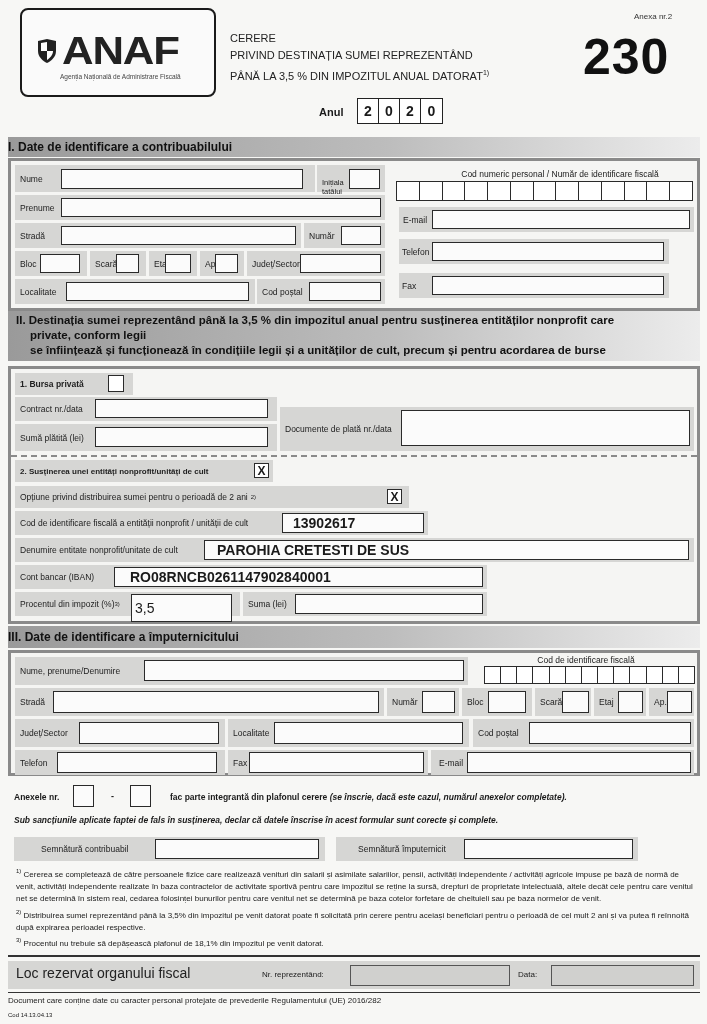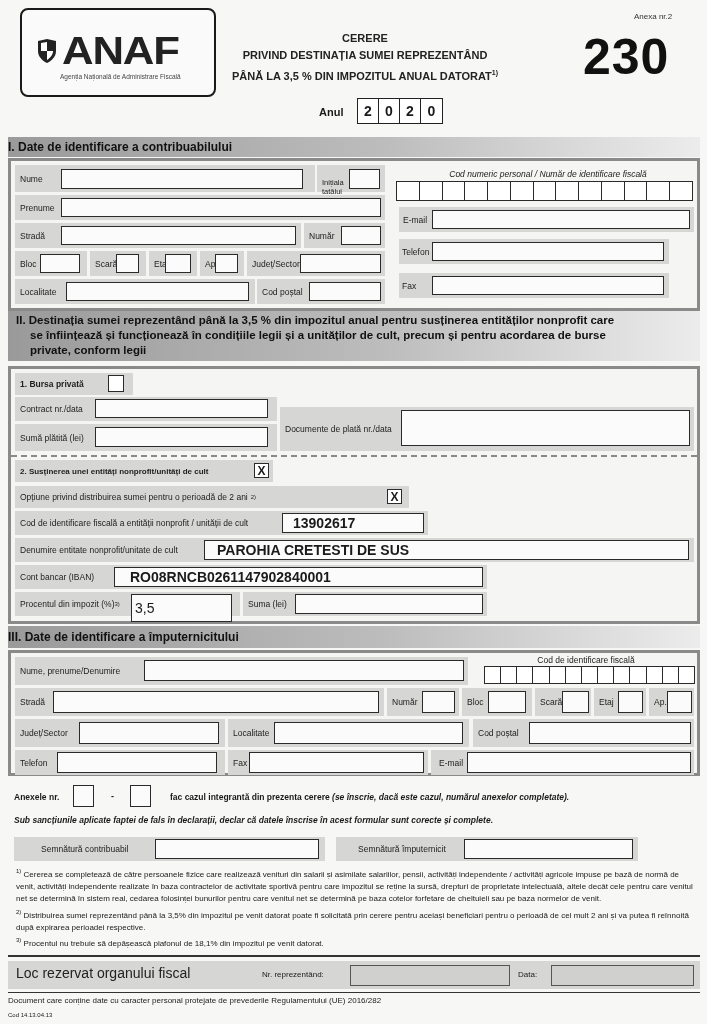--- a/index.html
+++ b/index.html
@@ -7,21 +7,21 @@
   body { font-family: "Liberation Sans", sans-serif; color: #1a1a1a; position: relative; font-size: 9px; }
   .abs { position: absolute; }
 
   
   .logo-box { left: 20px; top: 8px; width: 196px; height: 89px; border: 2px solid #1a1a1a; border-radius: 8px; background: #fafafa; }
   .logo-mark { position: absolute; left: 14px; top: 22px; display: flex; align-items: center; }
   .shield { width: 22px; height: 26px; }
   .logo-text { font-family: "Liberation Sans", sans-serif; font-weight: 900; font-size: 38px; letter-spacing: -1px; margin-left: 4px; color: #222; line-height: 1; transform: scaleX(1.15); transform-origin: left; }
   .logo-sub { position: absolute; left: 38px; top: 63px; font-size: 6.5px; color: #444; }
 
-  .title-block { left: 230px; top: 30px; width: 270px; text-align: center; font-weight: bold; font-size: 11px; line-height: 17px; color: #222; }
+  .title-block { left: 230px; top: 30px; width: 270px; text-align: left; font-weight: normal; font-size: 11px; line-height: 17px; color: #222; }
   .title-block sup { font-size: 7px; }
   .anexa { left: 634px; top: 12px; font-size: 8px; color: #333; }
   .form-no { left: 583px; top: 32px; font-size: 50px; font-weight: 900; letter-spacing: 1px; line-height: 1; color: #111; }
   .anul-label { left: 319px; top: 106px; font-weight: bold; font-size: 11px; }
   .year-box { left: 357px; top: 98px; display: flex; border: 1.5px solid #222; }
   .year-box span { width: 21px; height: 24px; border-right: 1.5px solid #222; display: flex; align-items: center; justify-content: center; font-size: 14px; font-weight: bold; background: #fff; }
   .year-box span:last-child { border-right: none; }
 
   
   .sec-head { left: 8px; width: 692px; background: linear-gradient(to right, #9a9a9a 0%, #bdbdbd 55%, #ececec 100%); font-weight: bold; color: #111; }
@@ -111,21 +111,21 @@
   <div class="lbl" style="left:189px;top:90px;width:44px;height:25px;">Ap.</div>
   <div class="fld" style="left:204px;top:93px;width:23px;height:19px;"></div>
   <div class="lbl" style="left:236px;top:90px;width:138px;height:25px;">Județ/Sector</div>
   <div class="fld" style="left:289px;top:93px;width:81px;height:19px;"></div>
 
   <div class="lbl" style="left:4px;top:118px;width:240px;height:25px;">Localitate</div>
   <div class="fld" style="left:55px;top:121px;width:183px;height:19px;"></div>
   <div class="lbl" style="left:246px;top:118px;width:128px;height:25px;">Cod poștal</div>
   <div class="fld" style="left:298px;top:121px;width:72px;height:19px;"></div>
 
-  <div class="small-cap" style="left:392px;top:8px;width:290px;font-style:italic;">Cod numeric personal / Număr de identificare fiscală</div>
+  <div class="small-cap" style="left:404px;top:8px;width:290px;">Cod numeric personal / Număr de identificare fiscală</div>
   <div class="digits" style="left:385px;top:20px;width:297px;height:20px;">
     <span></span>
       <span></span>
       <span></span>
       <span></span>
       <span></span>
       <span></span>
       <span></span>
       <span></span>
       <span></span>
@@ -138,22 +138,22 @@
   <div class="lbl" style="left:388px;top:46px;width:295px;height:25px;padding-left:4px;">E-mail</div>
   <div class="fld" style="left:421px;top:49px;width:258px;height:19px;"></div>
   <div class="lbl" style="left:388px;top:78px;width:270px;height:25px;padding-left:3px;">Telefon</div>
   <div class="fld" style="left:421px;top:81px;width:232px;height:19px;"></div>
   <div class="lbl" style="left:388px;top:112px;width:270px;height:25px;padding-left:3px;">Fax</div>
   <div class="fld" style="left:421px;top:115px;width:232px;height:19px;"></div>
 </div>
 
 <div class="abs sec-head s2">
   <span>II.  Destinația sumei reprezentând până la 3,5 % din impozitul anual pentru susținerea entităților nonprofit care</span>
+  <span class="indent">private, conform legii</span>
   <span class="indent">se înființează și funcționează în condițiile legii și a unităților de cult, precum și pentru acordarea de burse</span>
-  <span class="indent">private, conform legii</span>
 </div>
 
 <div class="abs panel p2">
 
   <div class="lbl" style="left:4px;top:4px;width:118px;height:22px;font-weight:bold;">1. Bursa privată</div>
   <div class="chk" style="left:97px;top:6px;width:16px;height:17px;"></div>
 
   <div class="lbl" style="left:4px;top:28px;width:262px;height:24px;">Contract nr./data</div>
   <div class="fld" style="left:84px;top:30px;width:173px;height:19px;"></div>
   <div class="lbl" style="left:4px;top:55px;width:262px;height:27px;">Sumă plătită (lei)</div>
@@ -236,23 +236,23 @@
   <div class="lbl" style="left:217px;top:97px;width:200px;height:25px;">Fax</div>
   <div class="fld" style="left:238px;top:99px;width:175px;height:21px;"></div>
   <div class="lbl" style="left:420px;top:97px;width:263px;height:25px;padding-left:8px;">E-mail</div>
   <div class="fld" style="left:456px;top:99px;width:224px;height:21px;"></div>
 </div>
 
 <div class="abs" style="left:14px;top:792px;font-weight:bold;font-size:8.5px;">Anexele nr.</div>
 <div class="abs fld" style="left:73px;top:785px;width:21px;height:22px;"></div>
 <div class="abs" style="left:111px;top:791px;font-weight:bold;">-</div>
 <div class="abs fld" style="left:130px;top:785px;width:21px;height:22px;"></div>
-<div class="abs" style="left:170px;top:792px;font-weight:bold;font-size:8.5px;"><span>fac cazul integrantă din prezenta cerere</span> <i>(se înscrie, dacă este cazul, numărul anexelor completate).</i></div>
-
-<div class="abs" style="left:14px;top:815px;font-weight:bold;font-style:italic;font-size:8.5px;">Sub sancțiunile aplicate faptei de fals în declarații, declar că datele înscrise în acest formular sunt corecte și complete.</div>
+<div class="abs" style="left:170px;top:792px;font-weight:bold;font-size:8.5px;"><span>fac parte integrantă din plafonul cerere</span> <i>(se înscrie, dacă este cazul, numărul anexelor completate).</i></div>
+
+<div class="abs" style="left:14px;top:815px;font-weight:bold;font-style:italic;font-size:8.5px;">Sub sancțiunile aplicate faptei de fals în susținerea, declar că datele înscrise în acest formular sunt corecte și complete.</div>
 
 <div class="abs lbl" style="left:14px;top:837px;width:311px;height:24px;padding-left:27px;">Semnătură contribuabil</div>
 <div class="abs fld" style="left:155px;top:839px;width:164px;height:20px;"></div>
 <div class="abs lbl" style="left:336px;top:837px;width:302px;height:24px;padding-left:22px;">Semnătură împuternicit</div>
 <div class="abs fld" style="left:464px;top:839px;width:169px;height:20px;"></div>
 
 <div class="abs note">
   <div><sup>1)</sup> <span>Cererea se completează de către persoanele fizice care realizează venituri din salarii și asimilate salariilor, pensii, activități independente / activități agricole impuse pe bază de normă de venit,  activități independente realizate în baza contractelor de activitate sportivă pentru care impozitul se reține la sursă, drepturi de proprietate intelectuală, altele decât cele pentru care venitul net se determină în sistem real, cedarea folosinței  bunurilor pentru care venitul net se determină  pe baza cotelor forfetare de cheltuieli sau pe baza normelor de venit.</span></div>
   <div><sup>2)</sup> <span>Distribuirea sumei reprezentând până la 3,5% din impozitul pe venit datorat poate fi solicitată prin cerere pentru aceiași beneficiari pentru o perioadă de cel mult 2 ani și va putea fi reînnoită după expirarea perioadei respective.</span></div>
   <div><sup>3)</sup> <span>Procentul nu trebuie să depășească plafonul de 18,1% din impozitul pe venit datorat.</span></div>

